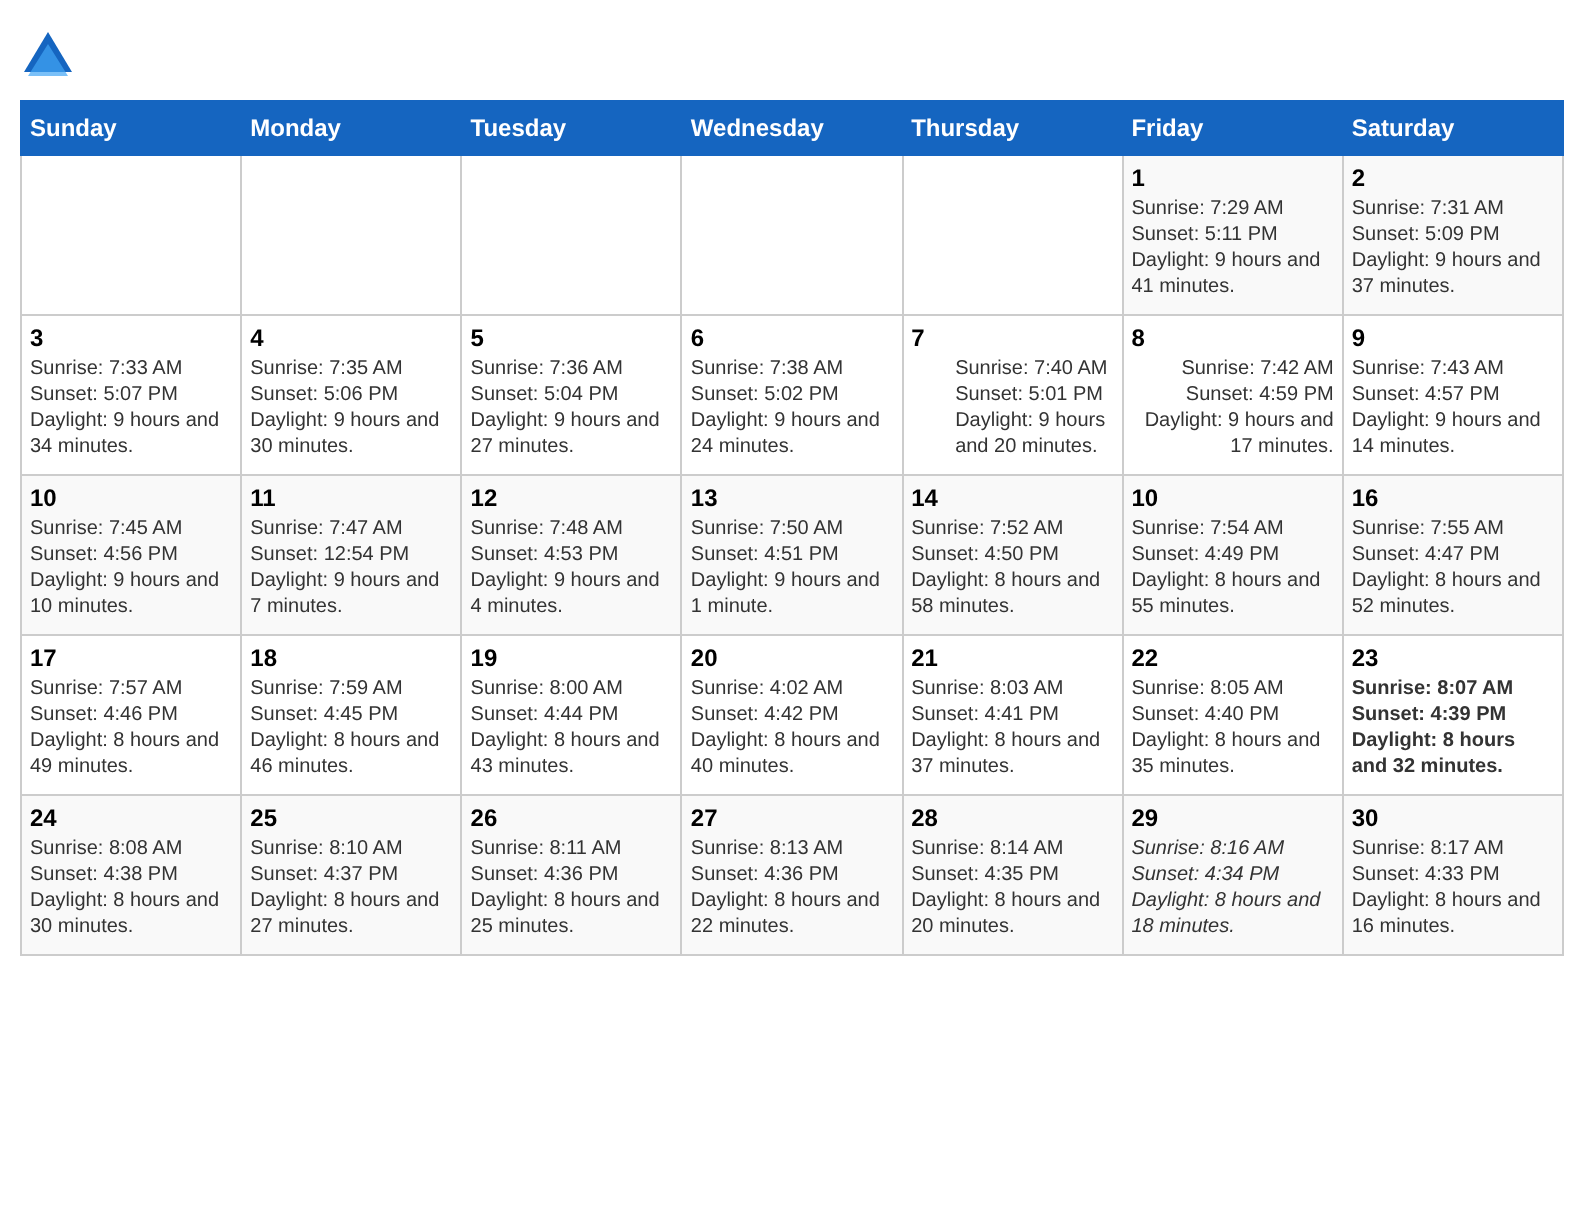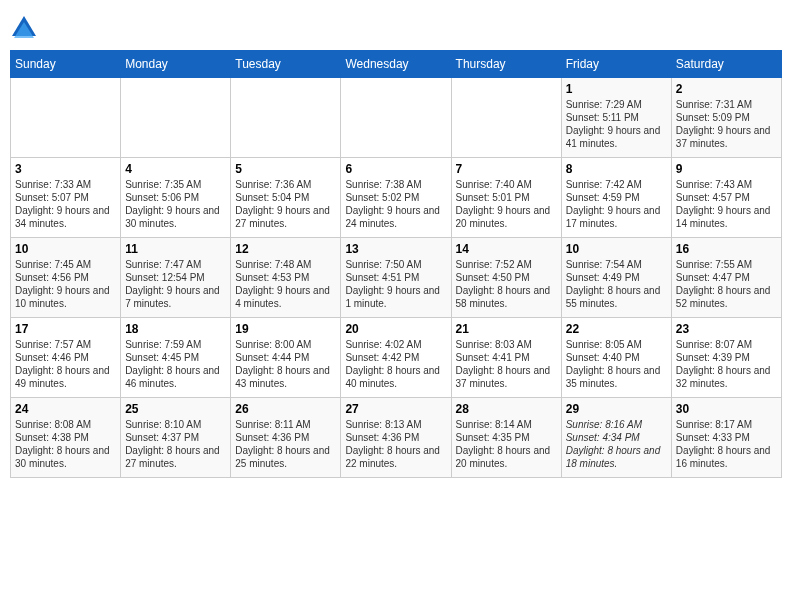--- a/index.html
+++ b/index.html
@@ -54,21 +54,21 @@
       font-size: 11px;
     }
     .calendar thead tr {
       background-color: #1565c0;
     }
     .calendar thead th {
       color: #fff;
       padding: 6px 4px;
       text-align: left;
       font-size: 12px;
-      font-weight: normal;
+      font-weight: bold;
       border: 1px solid #1565c0;
     }
     .calendar tbody td {
       border: 1px solid #ccc;
       vertical-align: top;
       padding: 4px;
       height: 80px;
       width: calc(100% / 7);
       background: #fff;
     }
@@ -167,27 +167,27 @@
 Daylight: 9 hours and 27 minutes.</div>
         </td>
         <td>
           <span class="day-number">6</span>
           <div class="day-info" style="white-space: pre-line;">Sunrise: 7:38 AM
 Sunset: 5:02 PM
 Daylight: 9 hours and 24 minutes.</div>
         </td>
         <td>
           <span class="day-number">7</span>
-          <div class="day-info" style="white-space: pre-line;">Sunrise: 7:40 AM
+          <div class="day-info" style="white-space: pre-line; margin-left: 22px;">Sunrise: 7:40 AM
 Sunset: 5:01 PM
 Daylight: 9 hours and 20 minutes.</div>
         </td>
         <td>
           <span class="day-number">8</span>
-          <div class="day-info" style="white-space: pre-line;">Sunrise: 7:42 AM
+          <div class="day-info" style="white-space: pre-line; text-align: right;">Sunrise: 7:42 AM
 Sunset: 4:59 PM
 Daylight: 9 hours and 17 minutes.</div>
         </td>
         <td>
           <span class="day-number">9</span>
           <div class="day-info" style="white-space: pre-line;">Sunrise: 7:43 AM
 Sunset: 4:57 PM
 Daylight: 9 hours and 14 minutes.</div>
         </td>
       </tr>
@@ -267,21 +267,21 @@
 Daylight: 8 hours and 37 minutes.</div>
         </td>
         <td>
           <span class="day-number">22</span>
           <div class="day-info" style="white-space: pre-line;">Sunrise: 8:05 AM
 Sunset: 4:40 PM
 Daylight: 8 hours and 35 minutes.</div>
         </td>
         <td>
           <span class="day-number">23</span>
-          <div class="day-info" style="white-space: pre-line;">Sunrise: 8:07 AM
+          <div class="day-info" style="white-space: pre-line; font-weight: bold;">Sunrise: 8:07 AM
 Sunset: 4:39 PM
 Daylight: 8 hours and 32 minutes.</div>
         </td>
       </tr>
       <tr>
         <td>
           <span class="day-number">24</span>
           <div class="day-info" style="white-space: pre-line;">Sunrise: 8:08 AM
 Sunset: 4:38 PM
 Daylight: 8 hours and 30 minutes.</div>

